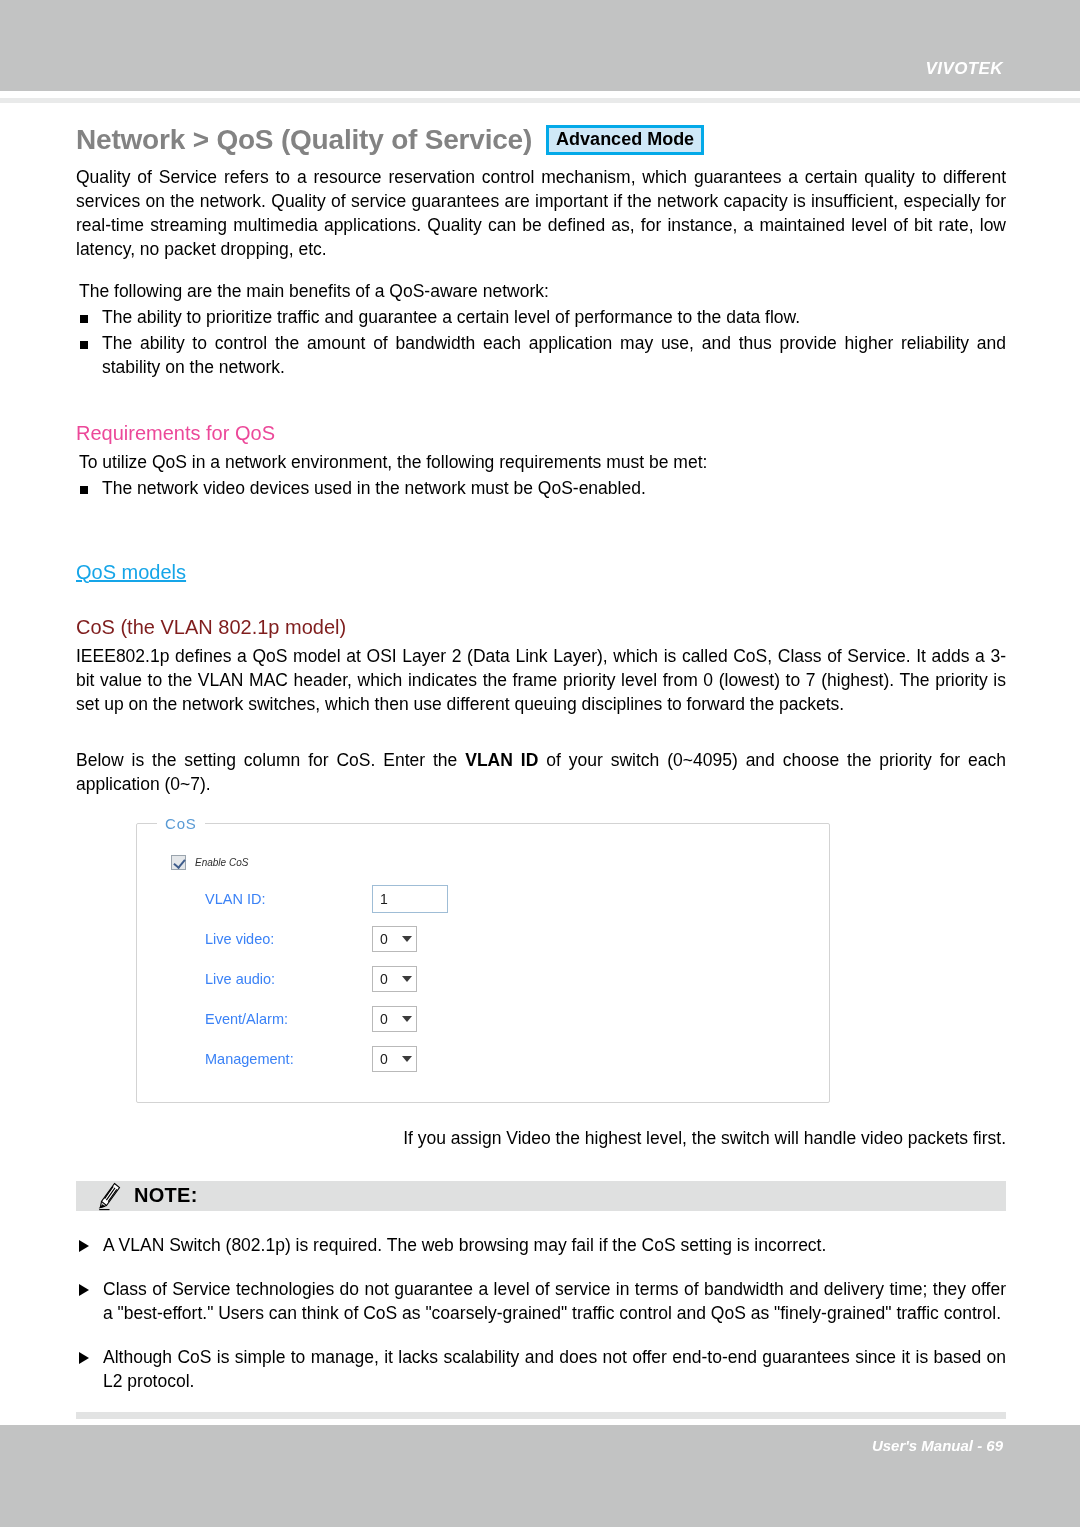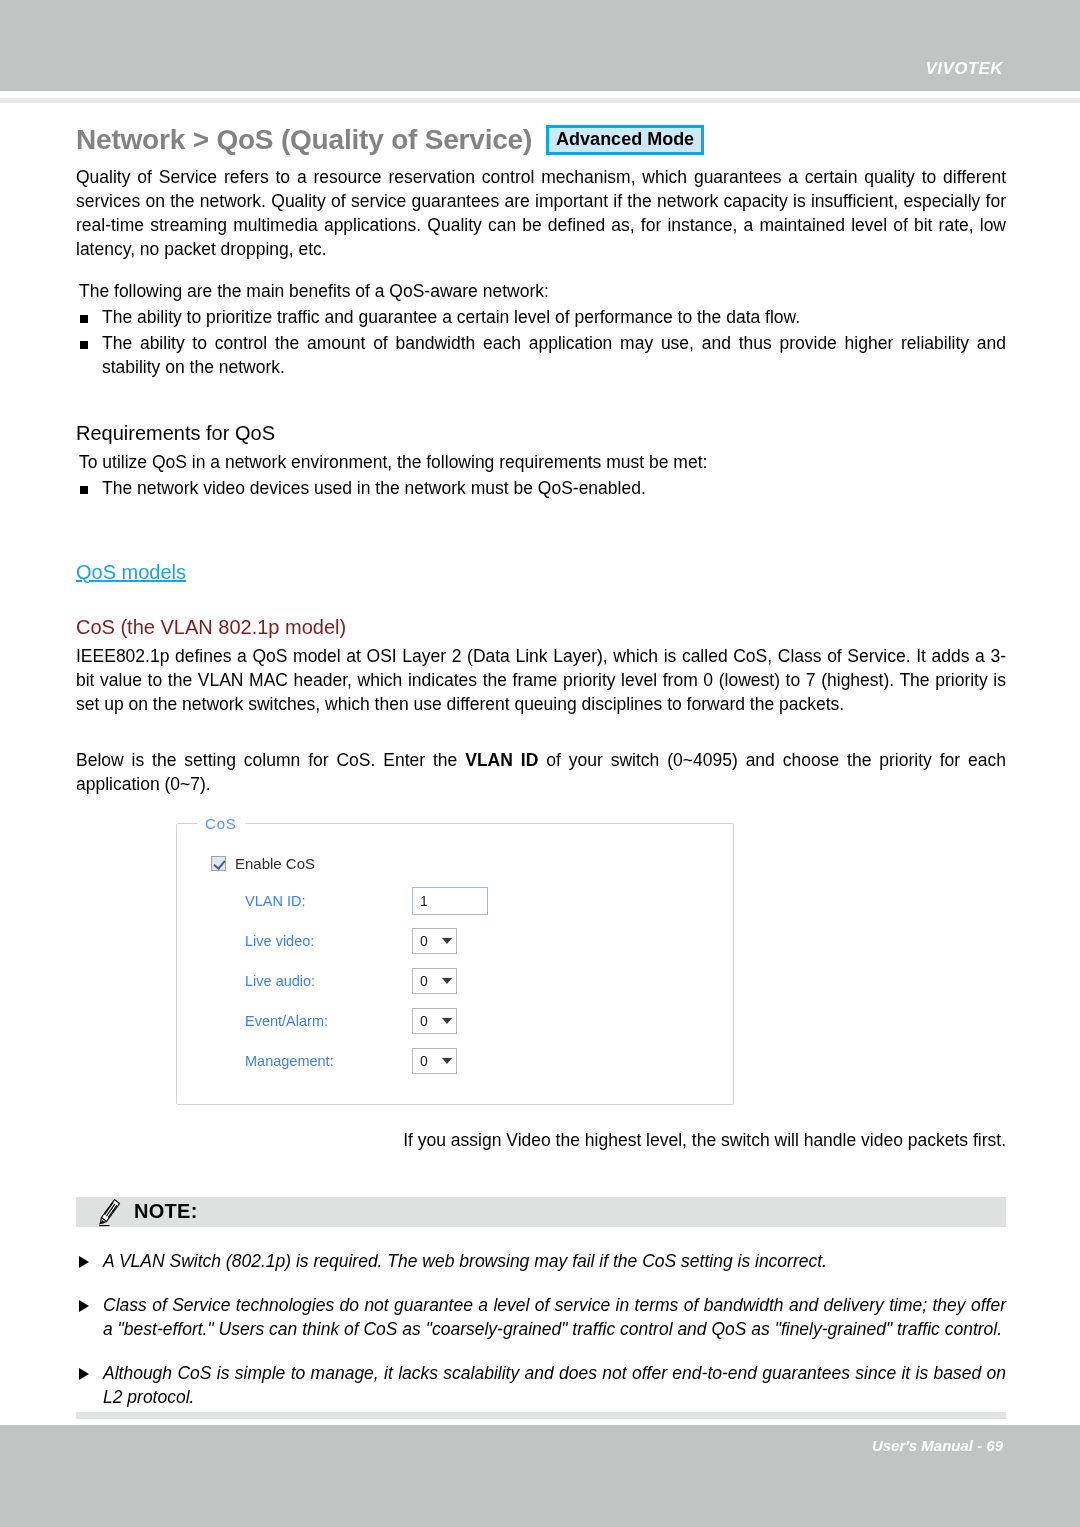--- a/index.html
+++ b/index.html
@@ -112,21 +112,21 @@
     top: 9px;
     width: 8px;
     height: 8px;
     background: #000000;
   }
 
   
   h2.sec-blue {
     font-size: 20px;
     font-weight: normal;
-    color: #000000;
+    color: #ec4899;
     margin: 0 0 6px 0;
   }
   h2.sec-blue-link {
     font-size: 20px;
     font-weight: normal;
     color: #15a5e8;
     margin: 0 0 32px 0;
     text-decoration: underline;
     display: inline-block;
   }
@@ -137,22 +137,22 @@
     margin: 0 0 6px 0;
   }
 
   .spacer-40 { height: 40px; }
   .spacer-24 { height: 24px; }
   .spacer-18 { height: 18px; }
   .spacer-14 { height: 14px; }
 
   
   .cos-panel-wrap {
-    margin: 16px 0 0 100px;
-    width: 558px;
+    margin: 16px 0 0 60px;
+    width: 694px;
   }
   fieldset.cos-panel {
     border: 1px solid #d3d3d3;
     border-radius: 2px;
     margin: 0;
     padding: 14px 0 18px 0;
     background: #ffffff;
   }
   fieldset.cos-panel > legend {
     color: #5a9bd5;
@@ -177,22 +177,23 @@
   .chk::after {
     content: "";
     position: absolute;
     left: 4px; top: 1px;
     width: 5px; height: 9px;
     border: solid #3f5d8c;
     border-width: 0 2px 2px 0;
     transform: rotate(40deg);
   }
   .chk-label {
-    font-size: 15px;
+    font-size: 10px;
     color: #2f2f2f;
+    font-style: italic;
   }
   .cos-row {
     display: flex;
     align-items: center;
     margin: 0 0 10px 0;
     height: 30px;
   }
   .cos-row .lbl {
     width: 235px;
     padding-left: 68px;
@@ -232,39 +233,38 @@
   
   .note-head {
     position: relative;
     width: 930px;
     height: 30px;
     background: #dfe0e0;
     display: flex;
     align-items: center;
     padding-left: 22px;
     gap: 12px;
-    margin-top: 44px;
+    margin-top: 30px;
     text-align: center;
   }
   .pencil-icon { width: 24px; height: 30px; flex: 0 0 auto; }
   .note-title {
     font-size: 20px;
     font-weight: bold;
     letter-spacing: 0.3px;
   }
   ul.notes {
     list-style: none;
     margin: 22px 0 0 0;
     padding: 0;
   }
   ul.notes li {
     position: relative;
     padding-left: 27px;
     font-size: 17.5px;
-    font-style: italic;
     line-height: 1.38;
     margin-bottom: 20px;
     text-align: justify;
     text-justify: inter-word;
   }
   ul.notes li.left { text-align: left; }
   ul.notes li::before {
     content: "";
     position: absolute;
     left: 3px;

